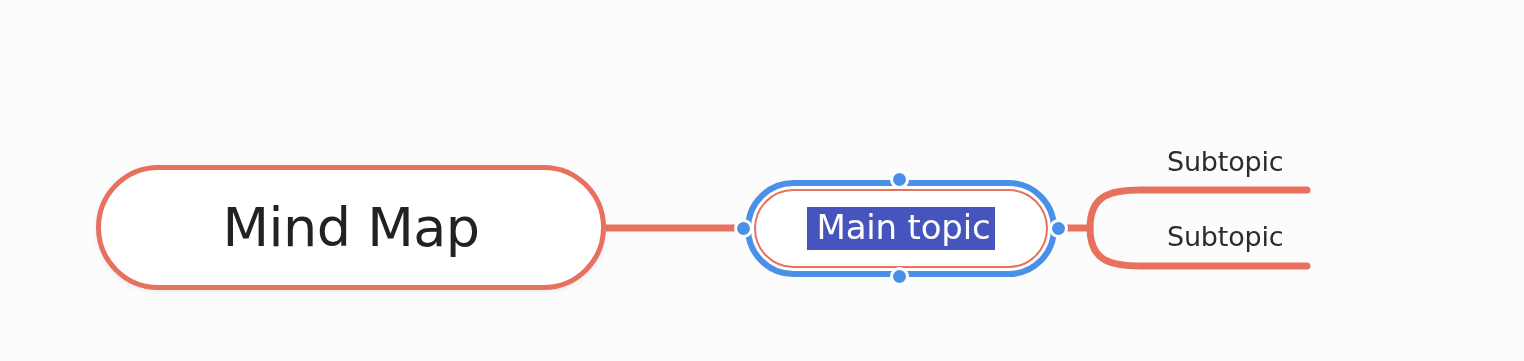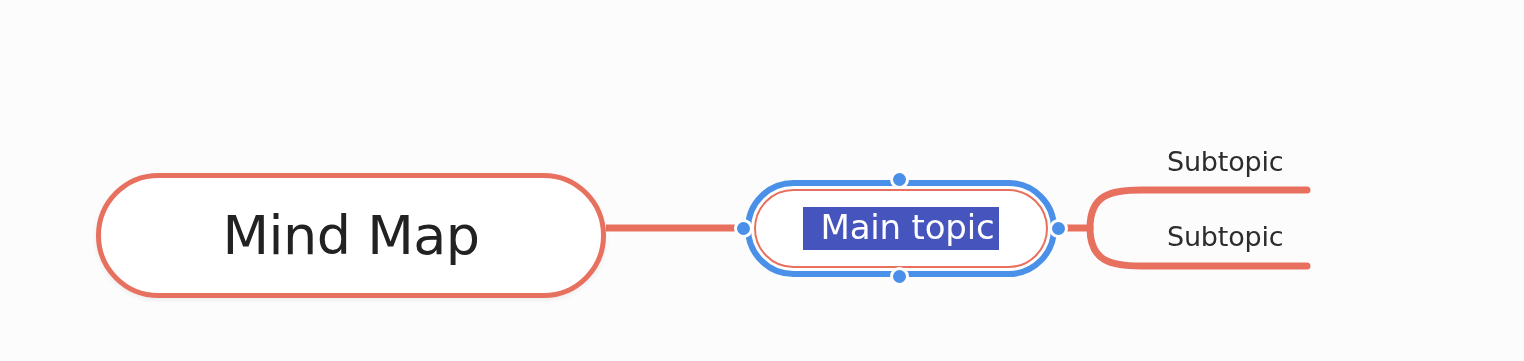--- a/index.html
+++ b/index.html
@@ -36,21 +36,20 @@
     width: 510px;
     height: 125px;
     box-sizing: border-box;
     border: 5px solid #e8705f;
     border-radius: 63px;
     background: #ffffff;
     box-shadow: 0 2px 5px rgba(0,0,0,0.07);
     display: flex;
     align-items: center;
     justify-content: center;
-    margin-top: 8px;
   }
   .root-label {
     font-size: 54px;
     font-weight: 400;
     color: #222222;
     letter-spacing: -0.5px;
     white-space: nowrap;
   }
 
   
@@ -77,21 +76,21 @@
     background: #ffffff;
     display: flex;
     align-items: center;
     justify-content: center;
   }
   .selected-label {
     font-size: 34px;
     font-weight: 500;
     color: #ffffff;
     background: #4654bd;
-    padding: 3px 5px 5px 18px;
+    padding: 3px 5px 5px 10px;
     line-height: 1.05;
     white-space: nowrap;
     letter-spacing: -0.2px;
   }
 
   
   .handle {
     position: absolute;
     width: 19px;
     height: 19px;

